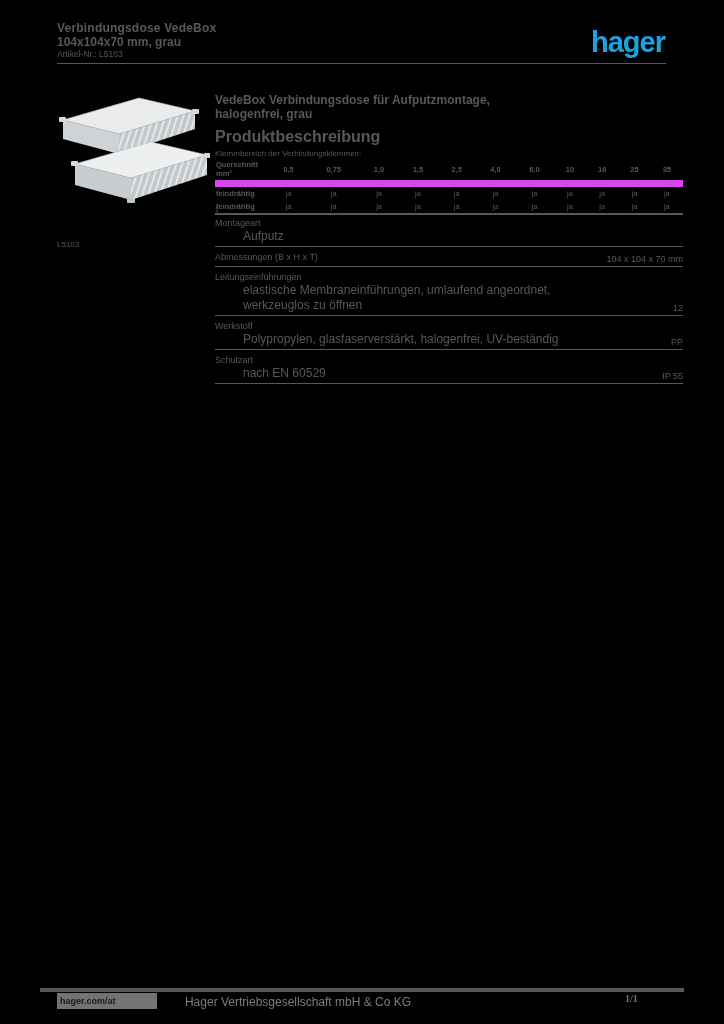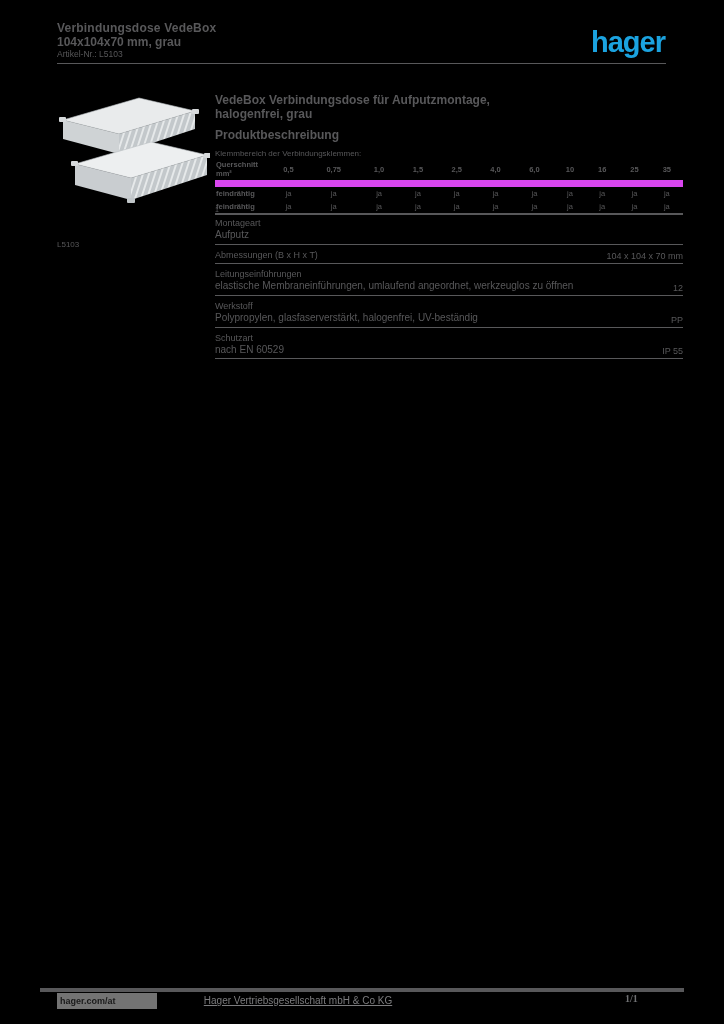--- a/index.html
+++ b/index.html
@@ -18,46 +18,46 @@
   .hdr-line3{left:57px;top:49px;font-size:8.5px;}
   .logo{right:59px;top:26px;font-size:29px;font-weight:bold;color:#1ba3e0;letter-spacing:-1px;}
   .hdr-rule{left:57px;top:63px;width:609px;height:1px;background:#58585a;}
 
   
   .prod-img{left:55px;top:90px;}
   .img-caption{left:57px;top:240px;font-size:8px;}
 
   
   .title{left:215px;top:94px;width:300px;font-size:12px;font-weight:bold;line-height:1.15;}
-  .sec-head{left:215px;top:128px;font-size:12px;font-weight:bold;}
+  .sec-head{left:215px;top:128px;font-size:16px;font-weight:bold;}
   .intro{left:215px;top:149px;font-size:8px;}
 
   .spec-table{left:215px;top:158px;width:468px;border-collapse:collapse;
     border-bottom:2px solid #58585a;}
   .spec-table td,.spec-table th{
     font-size:7.5px;color:#58585a;padding:2px 1px;text-align:center;
     font-weight:normal;line-height:1.2;}
   .spec-table .rowlab{text-align:left;width:52px;font-weight:bold;}
   .spec-table tr.head td{font-weight:bold;border-bottom:7px solid #d946ef;}
 
   .footnote{left:215px;top:206px;font-size:7px;}
 
   .spec-rows{left:215px;top:215px;width:468px;}
   .spec-row{display:flex;justify-content:space-between;align-items:flex-end;
     border-bottom:1px solid #58585a;padding:3px 0 2px 0;margin-bottom:2px;}
   .spec-row .lbl{font-size:9px;line-height:1.25;max-width:380px;}
-  .spec-row .lbl .sub{font-size:10px;display:block;}
+  .spec-row .lbl .sub{font-size:12px;display:block;margin-left:28px;}
   .spec-row .val{font-size:9px;text-align:left;white-space:nowrap;margin-left:36px;}
 
   
   .ftr-rule{left:40px;top:988px;width:644px;height:4px;background:#58585a;}
   .ftr-sitebox{left:57px;top:993px;width:100px;height:16px;background:#737373;
     display:flex;align-items:center;padding-left:3px;box-sizing:border-box;}
   .ftr-sitebox span{font-size:9px;color:#1a1a1a;font-weight:bold;}
-  .ftr-center{left:0;top:995px;width:596px;text-align:center;font-size:10px;color:#7c7c7e;text-decoration:underline;}
+  .ftr-center{left:0;top:995px;width:596px;text-align:center;font-size:12px;color:#7c7c7e;}
   .ftr-right{left:625px;top:993px;font-size:10px;font-weight:bold;color:#6f7072;font-family:Liberation Serif, serif;}
 </style>
 </head>
 <body>
 
 <div class="abs hdr-line1">Verbindungsdose VedeBox</div>
 <div class="abs hdr-line2">104x104x70 mm, grau</div>
 <div class="abs hdr-line3">Artikel-Nr.: L5103</div>
 <div class="abs logo">hager</div>
 <div class="abs hdr-rule"></div>

